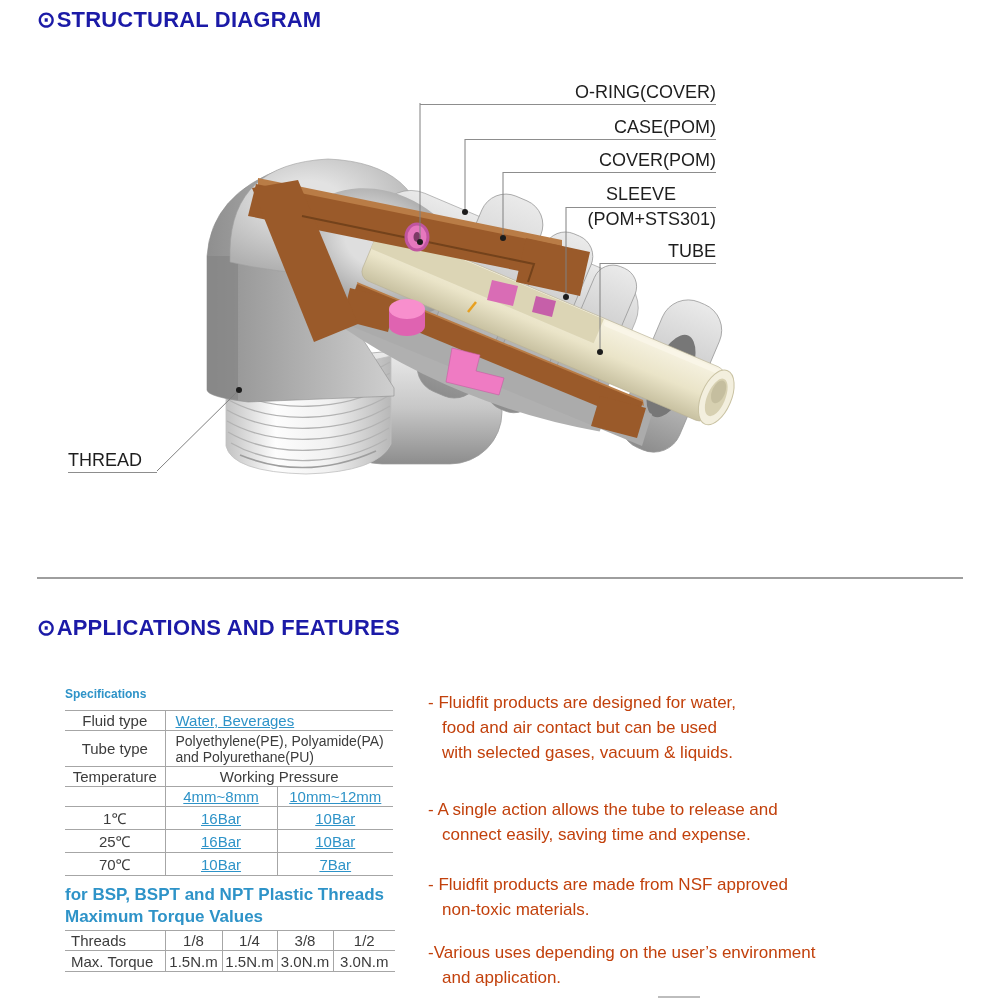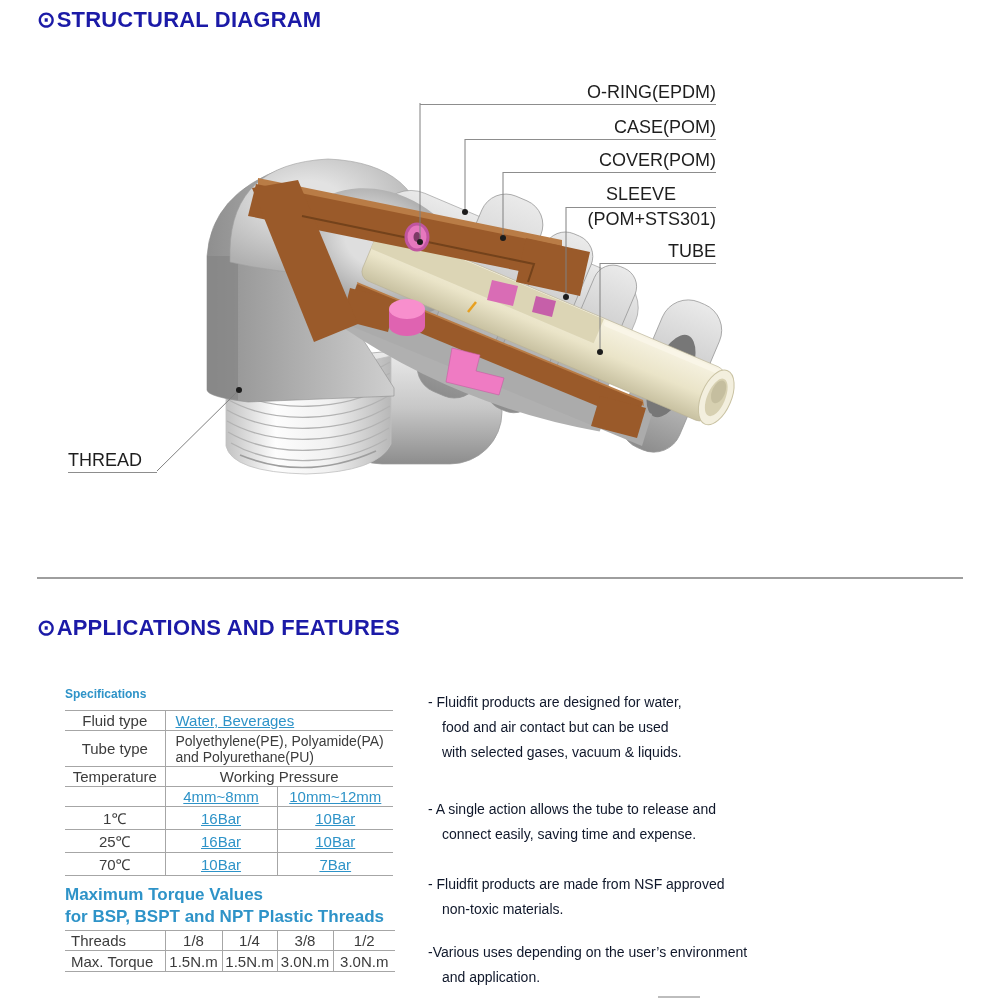--- a/index.html
+++ b/index.html
@@ -20,21 +20,21 @@
   table{border-collapse:collapse;table-layout:fixed;position:absolute;font-size:15px;color:#3c3c3c;}
   td{border-top:1px solid #a6a6a6;vertical-align:middle;text-align:center;overflow:hidden;margin-left:14px;}
   tr.last td{border-bottom:1px solid #a6a6a6;}
   td.vl{border-left:1px solid #a6a6a6;}
   td.left{text-align:left;padding-left:10px;}
   td.left6{text-align:left;padding-left:6px;}
   .blue{color:#2e93c8;text-decoration:underline;}
   .pre{white-space:pre-line;}
   .twoline{font-size:14px;line-height:16px;text-align:left;padding-left:10px;}
   
-  .feature{position:absolute;left:428px;width:520px;font-size:14px;line-height:25px;color:#0f172a;white-space:pre-line;padding-left:14px;text-indent:-14px;}
+  .feature{position:absolute;left:428px;width:520px;font-size:17px;line-height:25px;color:#c2410c;white-space:pre-line;padding-left:14px;text-indent:-14px;}
 </style>
 </head>
 <body>
 
 <svg width="1000" height="1000" viewBox="0 0 1000 1000">
   <defs>
     <linearGradient id="gV" x1="0" y1="0" x2="0" y2="1">
       <stop offset="0" stop-color="#eaeaea"></stop>
         <stop offset="0.5" stop-color="#c7c7c7"></stop>
         <stop offset="1" stop-color="#8d8d8d"></stop>
@@ -152,21 +152,21 @@
     <circle cx="566" cy="297" r="3"></circle>
     <circle cx="600" cy="352" r="3"></circle>
     <circle cx="239" cy="390" r="3"></circle>
   </g>
 </svg>
 
 <div class="sec-title" style="top:7px;">
   <span class="marker">⊙</span><span>STRUCTURAL DIAGRAM</span>
 </div>
 
-<div class="dlabel" style="left:420px;top:82px;width:296px;">O-RING(EPDM)</div>
+<div class="dlabel" style="left:420px;top:82px;width:296px;">O-RING(COVER)</div>
 <div class="dlabel" style="left:465px;top:117px;width:251px;">CASE(POM)</div>
 <div class="dlabel" style="left:503px;top:150px;width:213px;">COVER(POM)</div>
 <div class="sleeve-box" style="left:566px;top:184px;width:150px;">
   <div class="l1">SLEEVE</div>
   <div class="rule"></div>
   <div class="l2">(POM+STS301)</div>
 </div>
 <div class="dlabel" style="left:600px;top:241px;width:116px;">TUBE</div>
 <div class="dlabel" style="left:68px;top:450px;width:89px;text-align:left;">THREAD</div>
 
@@ -215,22 +215,22 @@
   </tr>
   <tr style="height:19px" class="last">
     <td>70℃</td>
     <td class="vl blue">10Bar</td>
     <td class="vl blue">7Bar</td>
   </tr>
 </tbody>
   </table>
 
 <div class="tbl-title" style="left:65px;top:884px;font-size:17px;line-height:22px;">
+  <div>for BSP, BSPT and NPT Plastic Threads</div>
   <div>Maximum Torque Values</div>
-  <div>for BSP, BSPT and NPT Plastic Threads</div>
 </div>
 
 <table style="left:65px;top:930px;width:330px;">
   <colgroup>
       <col style="width:100px">
       <col style="width:57px">
       <col style="width:55px">
       <col style="width:56px">
       <col style="width:62px">
     </colgroup>

